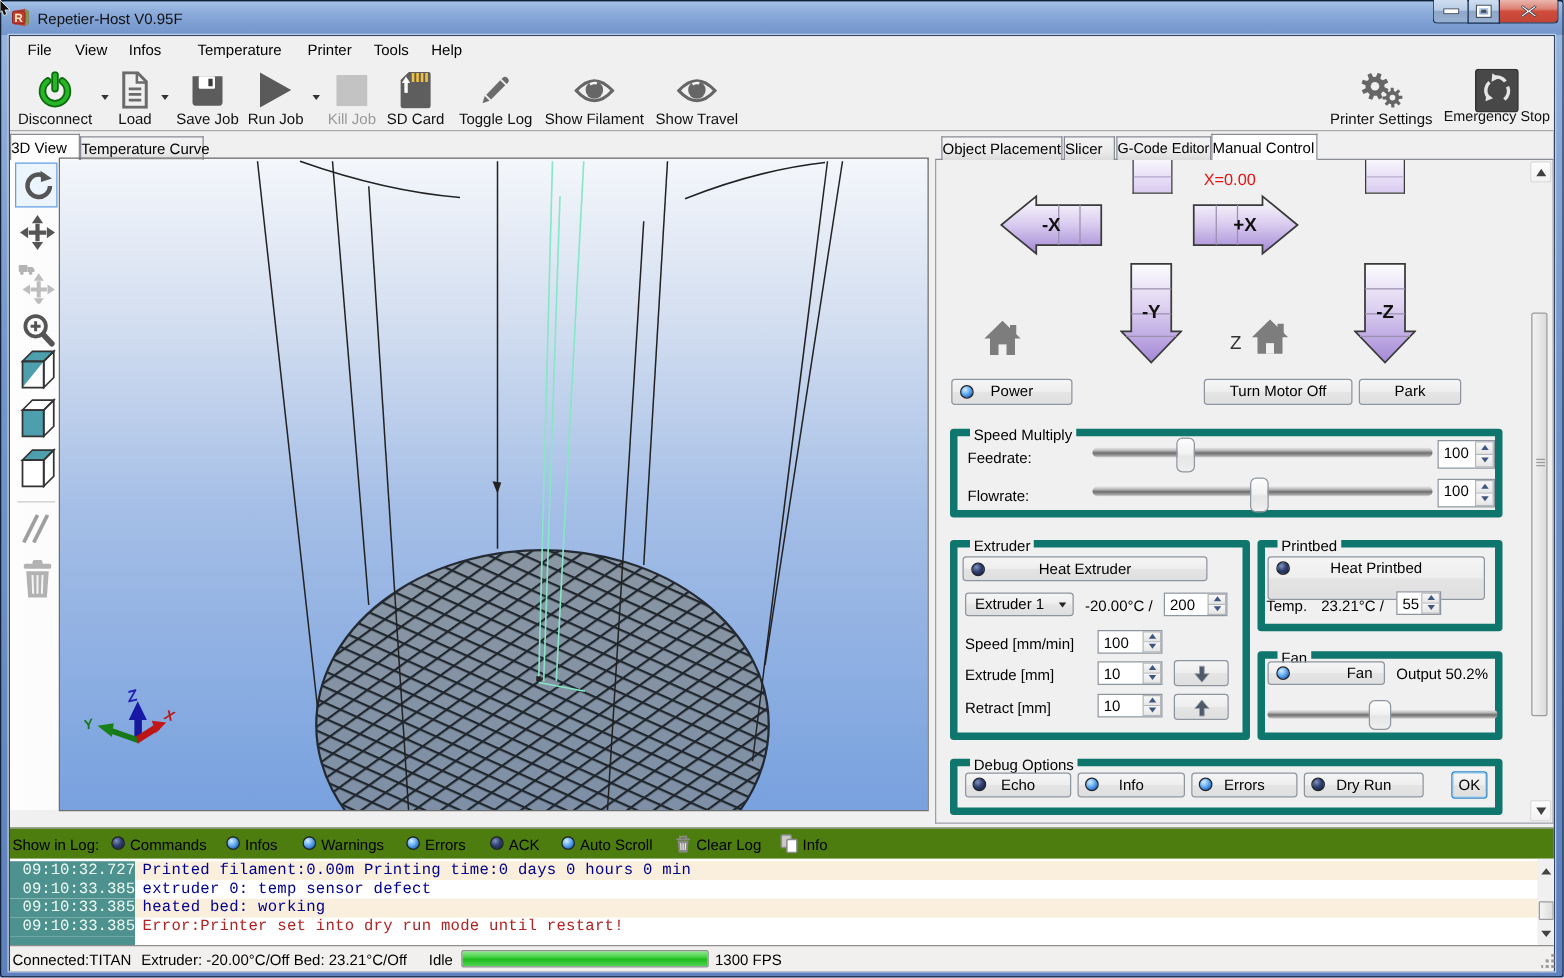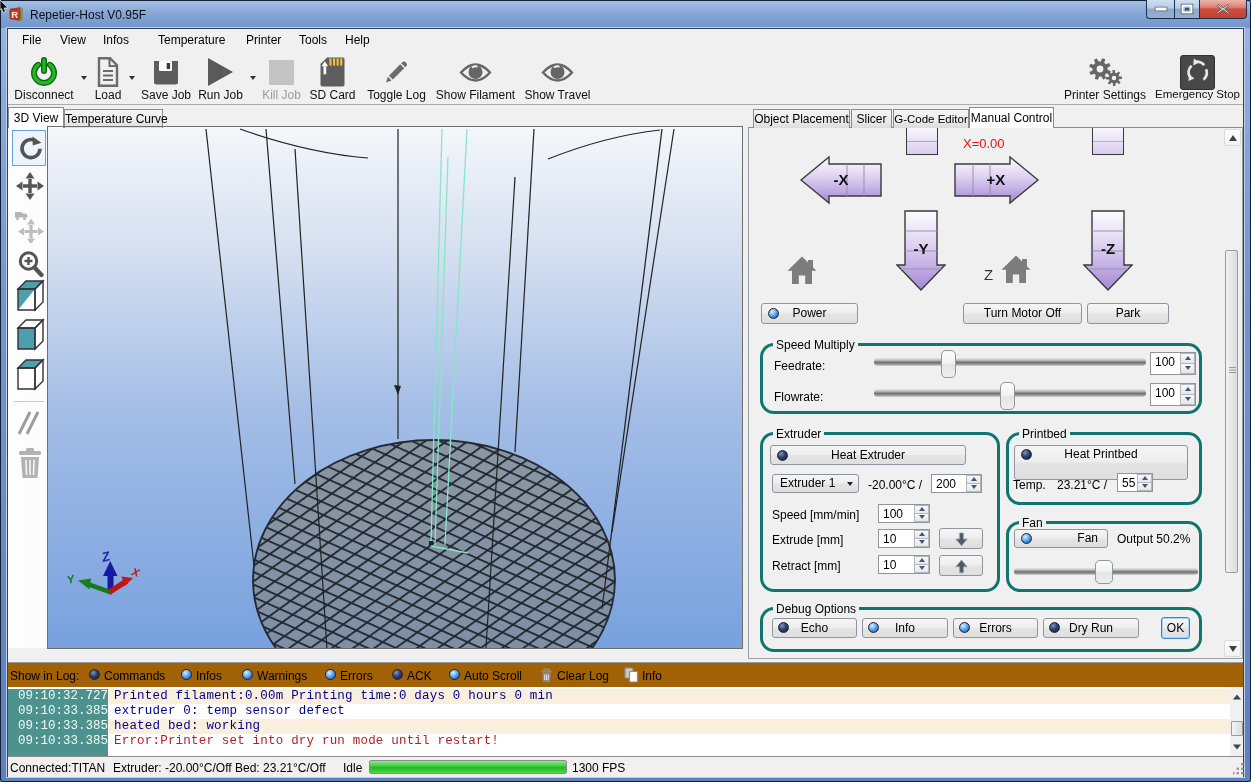--- a/index.html
+++ b/index.html
@@ -26,47 +26,47 @@
 
 #menubar{position:absolute;left:8px;top:29px;width:1235px;height:22px;background:#f0f0f0}
 #menubar span{position:absolute;top:4px;font-size:12px}
 
 #toolbar{position:absolute;left:8px;top:51px;width:1235px;height:54px;background:#f0f0f0;border-bottom:1px solid #aaa}
 .titem{position:absolute;text-align:center;font-size:12px;color:#111}
 .titem .lbl{position:absolute;left:50%;transform:translateX(-50%);top:37px;white-space:nowrap}
 .titem.dis .lbl{color:#9a9a9a}
 .tdrop{position:absolute;width:0;height:0;border:3.5px solid transparent;border-top:4.5px solid #333;top:25px}
 
-.tab{position:absolute;font-size:12px;text-align:center;border:1px solid #898c95;border-bottom:none}
+.tab{position:absolute;font-size:12px;text-align:left;border:1px solid #898c95;border-bottom:none}
 .tab.on{background:#fff;z-index:3}
 .tab.off{background:linear-gradient(#f4f4f4,#ebebeb 60%,#dcdcdc);z-index:2}
 
 #rpanel{position:absolute;left:748px;top:127px;width:495px;height:532px;background:#f0f0f0;border:1px solid #9b9fa8;border-top:1px solid #898c95}
-.grp{position:absolute;border:3px solid #0f766e;border-radius:14px}
+.grp{position:absolute;border:6px solid #0f766e;border-radius:3px}
 .grp .glbl{position:absolute;left:10px;top:-8px;background:#f0f0f0;padding:0 3px;font-size:12px}
 .btn{position:absolute;border:1px solid #8e959e;border-radius:3px;background:linear-gradient(#f5f5f5,#eeeeee 48%,#e4e4e4 52%,#dfdfdf);font-size:12px;text-align:center}
 .led{position:absolute;width:11px;height:11px;border-radius:50%;border:1px solid #20242c}
 .led.on{background:radial-gradient(circle at 35% 30%,#d8edff 0%,#6cb4f5 40%,#2a70c8 75%,#1b3f74 100%)}
 .led.off{background:radial-gradient(circle at 35% 30%,#8194c4 0%,#30406f 45%,#111c3d 100%)}
 .spin{position:absolute;border:1px solid #8e959e;background:#fff;font-size:12px}
 .spin .val{position:absolute;left:4px;top:2px}
 .spin .ud{position:absolute;right:0;top:0;width:15px;height:100%}
 .spin .u,.spin .d{position:absolute;left:0;width:100%;height:50%;background:linear-gradient(#f8f8f8,#e6e6e6);border:1px solid #b4b7bc}
 .spin .u{top:0}.spin .d{bottom:0;border-top:none}
 .tri-u{position:absolute;left:50%;top:50%;transform:translate(-50%,-50%);width:0;height:0;border:3.2px solid transparent;border-top:none;border-bottom:4px solid #405580;}
 .tri-d{position:absolute;left:50%;top:50%;transform:translate(-50%,-50%);width:0;height:0;border:3.2px solid transparent;border-bottom:none;border-top:4px solid #405580;}
 .slider-track{position:absolute;height:8px;border-radius:4px;background:linear-gradient(#e9e9e9 0%,#b9b9b9 30%,#6f6f6f 55%,#9c9c9c 80%,#d9d9d9 100%)}
 .slider-thumb{position:absolute;width:15px;height:28px;border-radius:5px;border:1px solid #9096a0;background:linear-gradient(#fdfdfd,#f2f2f2 45%,#e5e5e5 55%,#efefef)}
 .lab{position:absolute;font-size:12px;white-space:nowrap}
 
 .sb{position:absolute;background:#f0f0f0}
 .sb .ar{position:absolute;left:0;width:100%;height:17px;background:linear-gradient(#fdfdfd,#f2f2f2);border:1px solid #dcdcdc;border-radius:2px}
 .sb .th{position:absolute;left:1px;width:13px;border:1px solid #9b9b9b;border-radius:2px;background:linear-gradient(90deg,#f2f2f2,#dcdcdc)}
 
-#logbar{position:absolute;left:8px;top:662px;width:1235px;height:25px;background:#a16207;border-top:1px solid #9b9b9b}
+#logbar{position:absolute;left:8px;top:662px;width:1235px;height:25px;background:#4d7c0f;border-top:1px solid #9b9b9b}
 #logbar .t{position:absolute;top:6px;font-size:12px}
 #logarea{position:absolute;left:8px;top:687px;width:1235px;height:69px;background:#fff;overflow:hidden;font-family:"Liberation Mono",monospace;font-size:12.5px}
 .lrow{position:absolute;left:0;width:100%;height:15px}
 .lrow .ts{position:absolute;left:-1px;top:0;width:101px;height:15px;background:#4e9290;color:#eefaf2;padding-left:11px;line-height:15px}
 .lrow .msg{position:absolute;left:106px;top:0;line-height:15px;color:#00008b;letter-spacing:0.2px}
 
 #statusbar{position:absolute;left:8px;top:756px;width:1235px;height:21px;background:#f1f0ee;border-top:1px solid #8e8e8e}
 #statusbar span{position:absolute;top:4px;font-size:12px}
 </style></head>
 <body>

